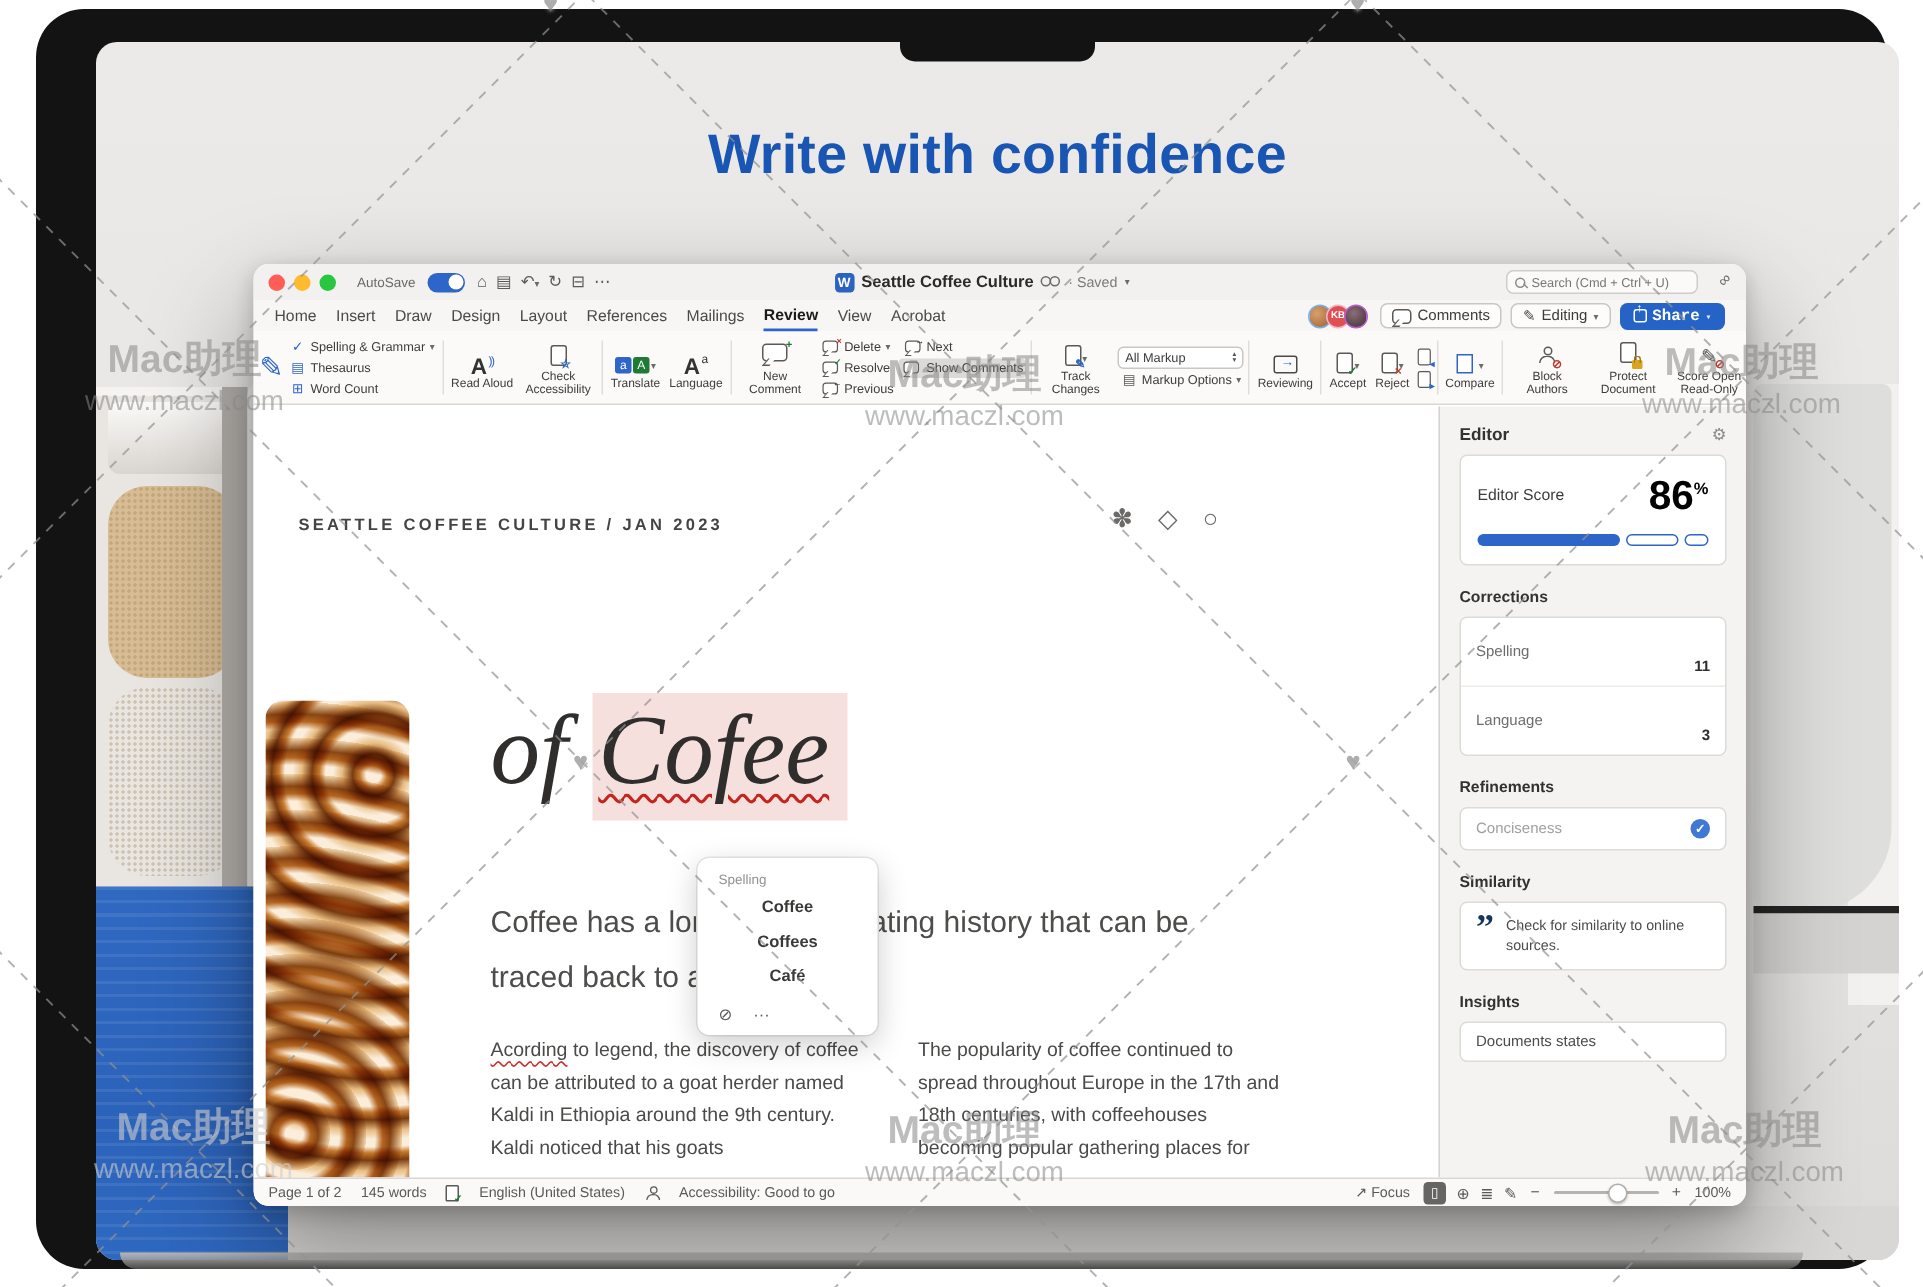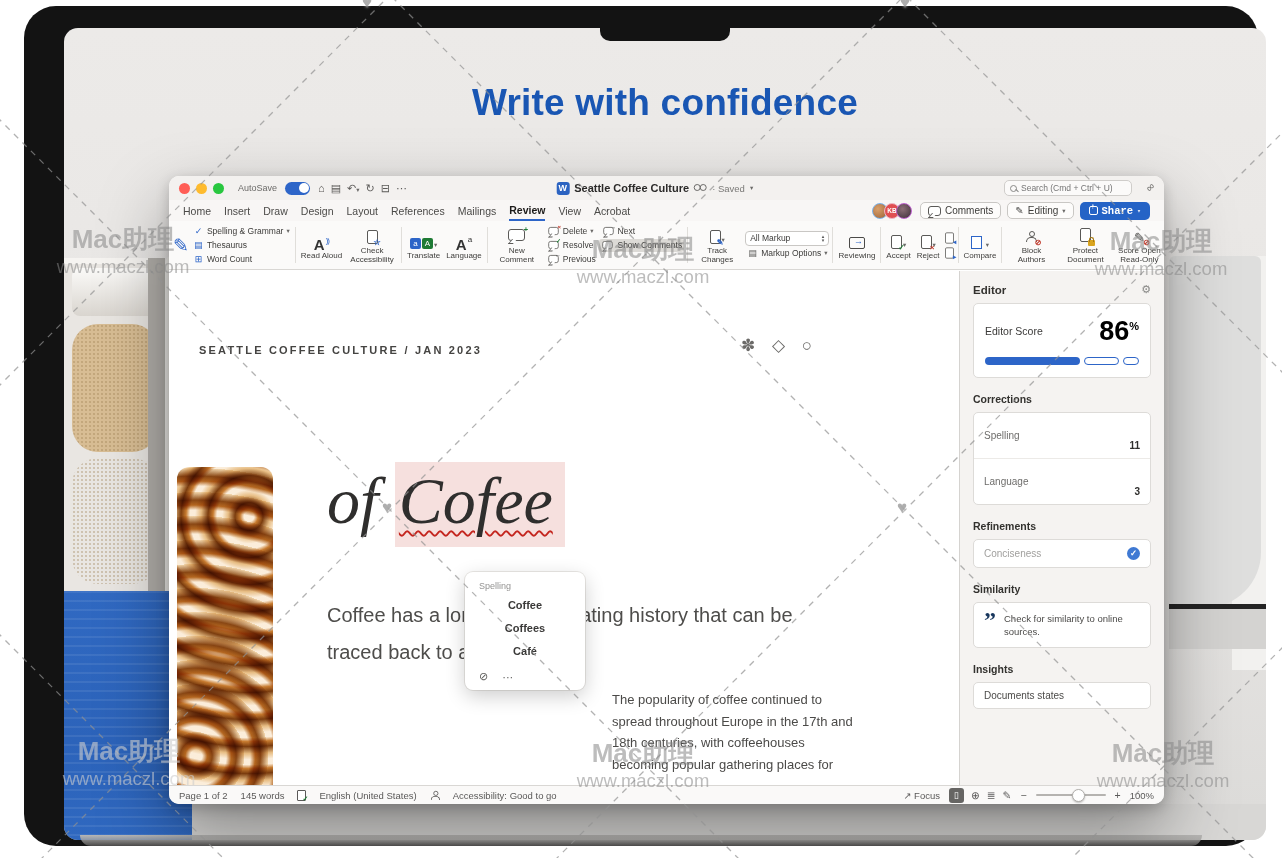--- a/index.html
+++ b/index.html
@@ -440,20 +440,21 @@
 
         </div>
 
         <div class="docarea">
           <div class="page">
             <div class="kicker">SEATTLE COFFEE CULTURE /  JAN 2023</div>
             <div class="shapes">✽ ◇ ○</div>
             <div class="latte"></div>
             <div class="h2line"><span>of </span><span class="hl-miss">Cofee</span></div>
             <div class="intro">Coffee has a long and fascinating history that can be traced back to ancient times.</div>
+            <div class="colL"><span class="sp-err">Acording</span><span> to legend, the discovery of coffee can be attributed to a goat herder named Kaldi in Ethiopia around the 9th century. Kaldi noticed that his goats</span></div>
             <div class="colR">The popularity of coffee continued to spread throughout Europe in the 17th and 18th centuries, with coffeehouses becoming popular gathering places for</div>
 
             <div class="popup">
               <div class="hd">Spelling</div>
               <div class="sug">Coffee</div>
               <div class="sug">Coffees</div>
               <div class="sug">Café</div>
               <div class="foot">
                 <span>⊘</span>
                 <span>···</span>

